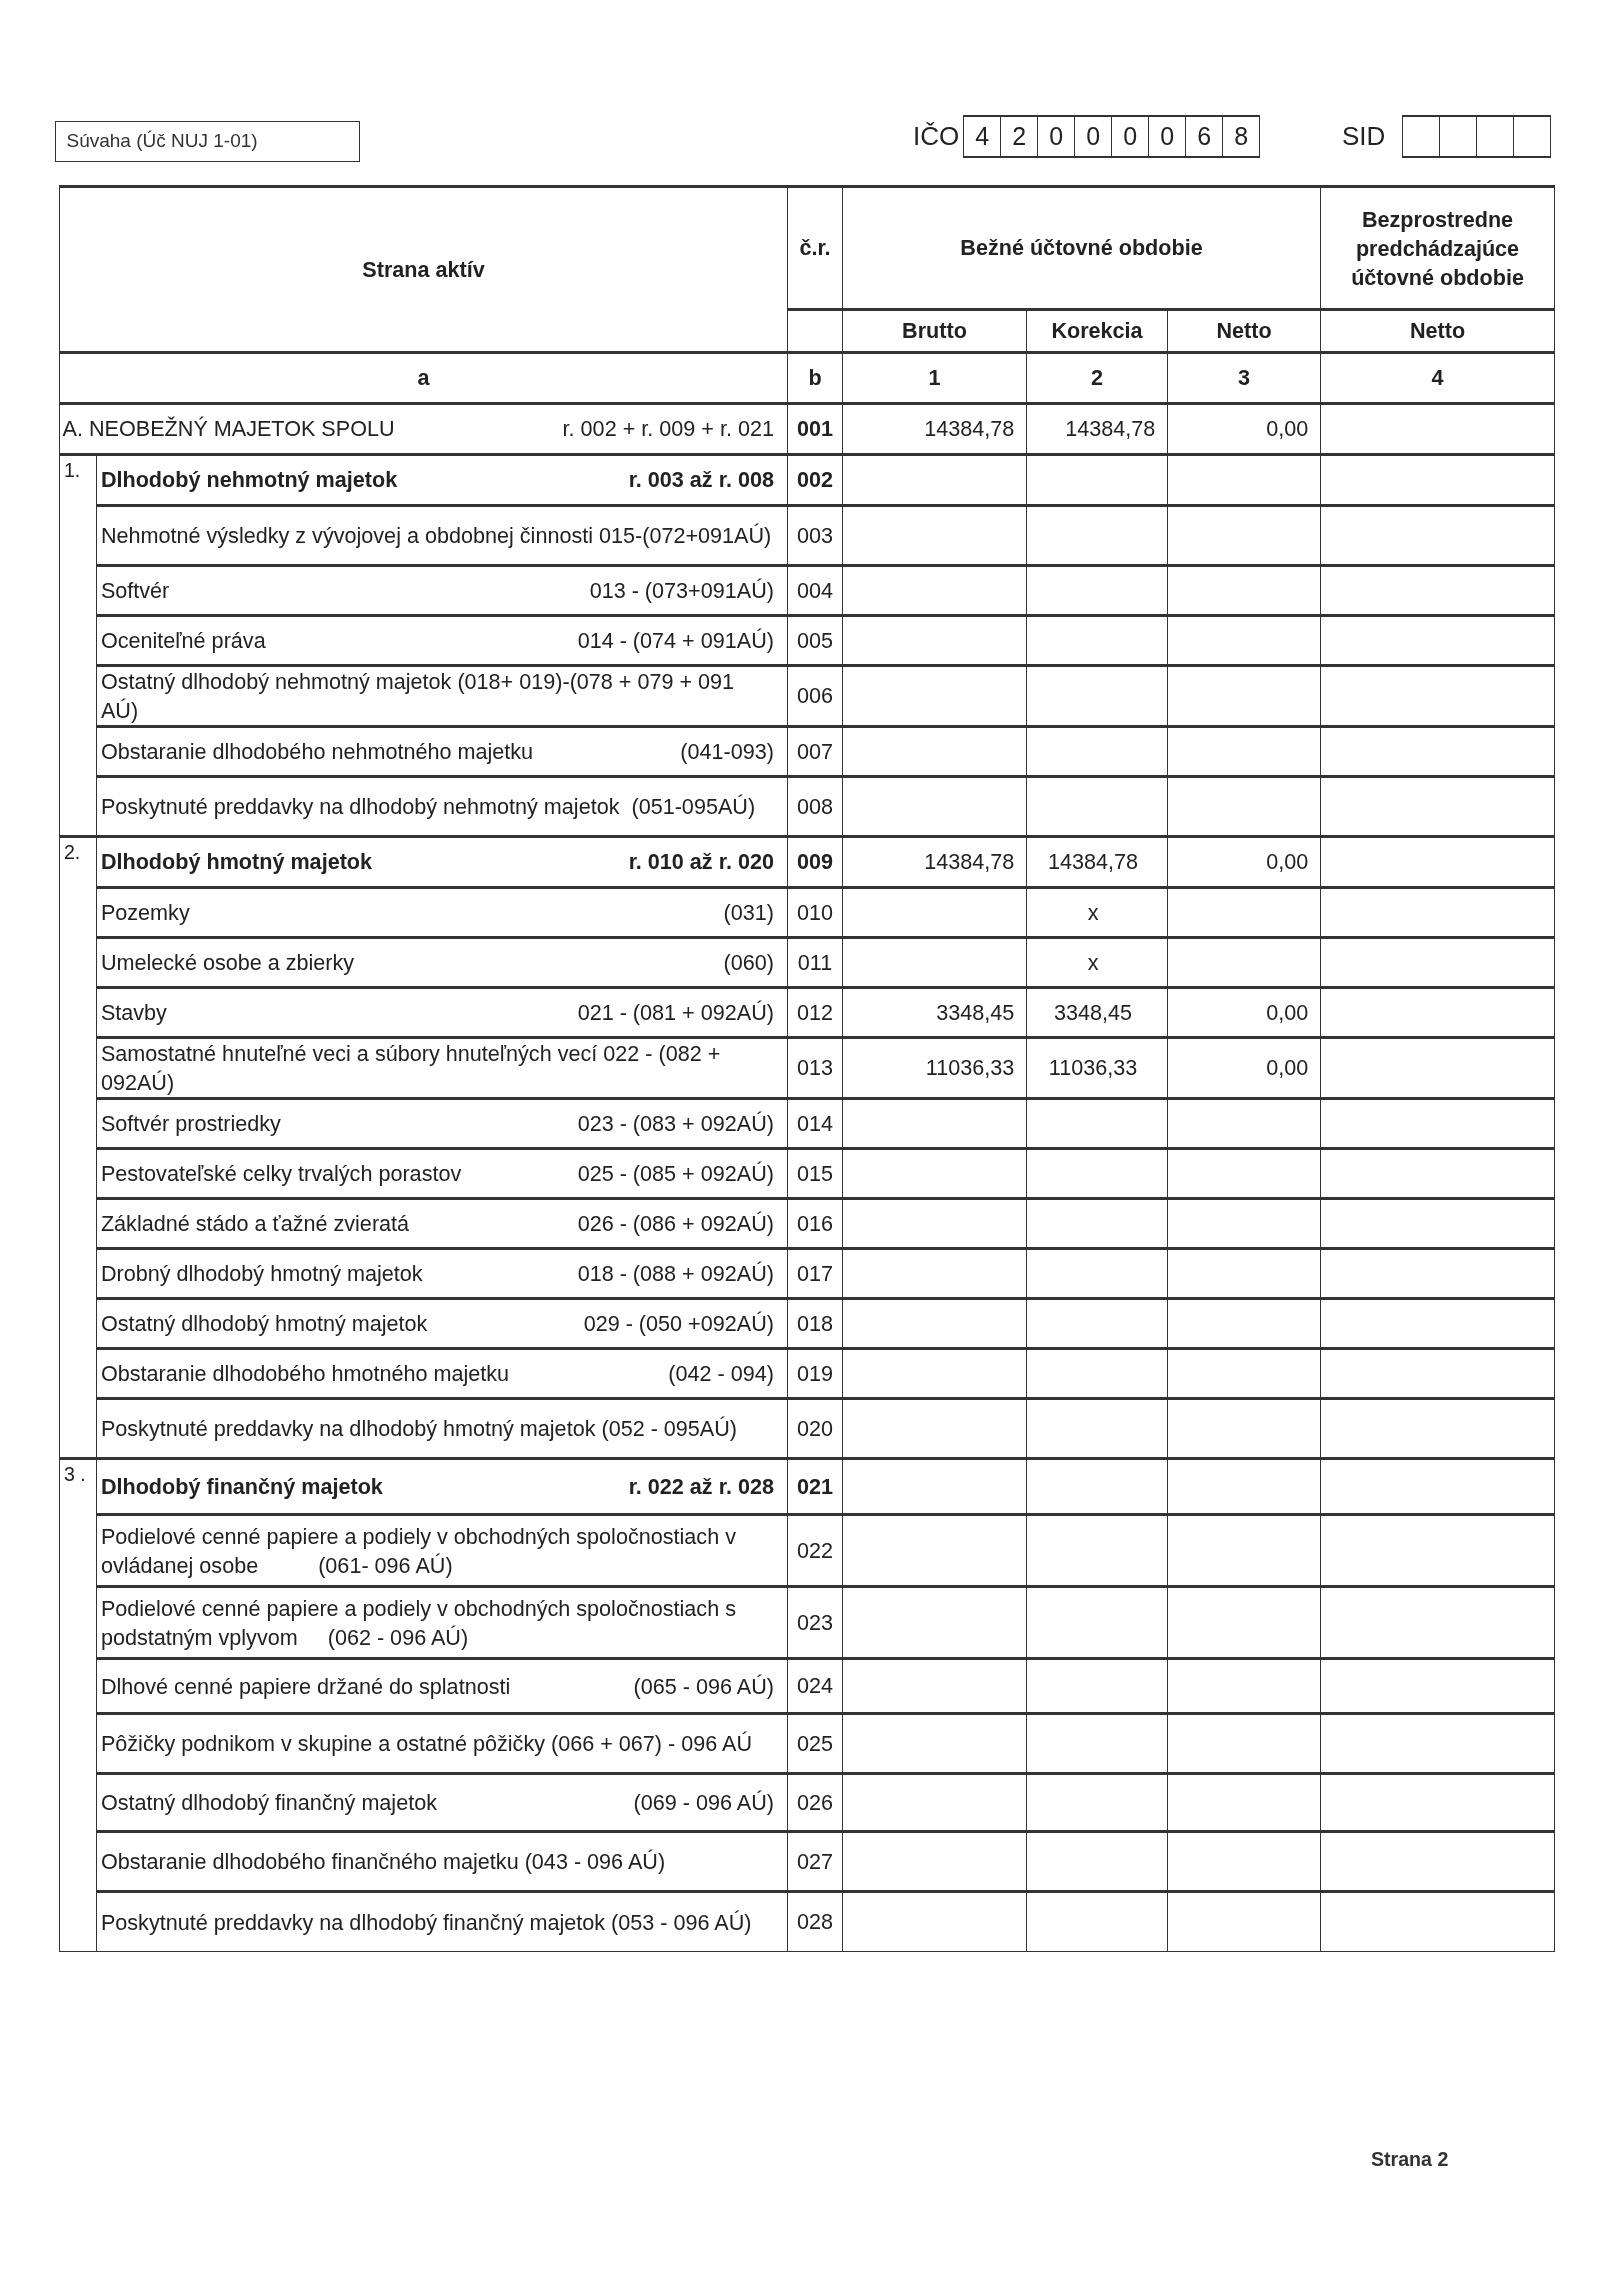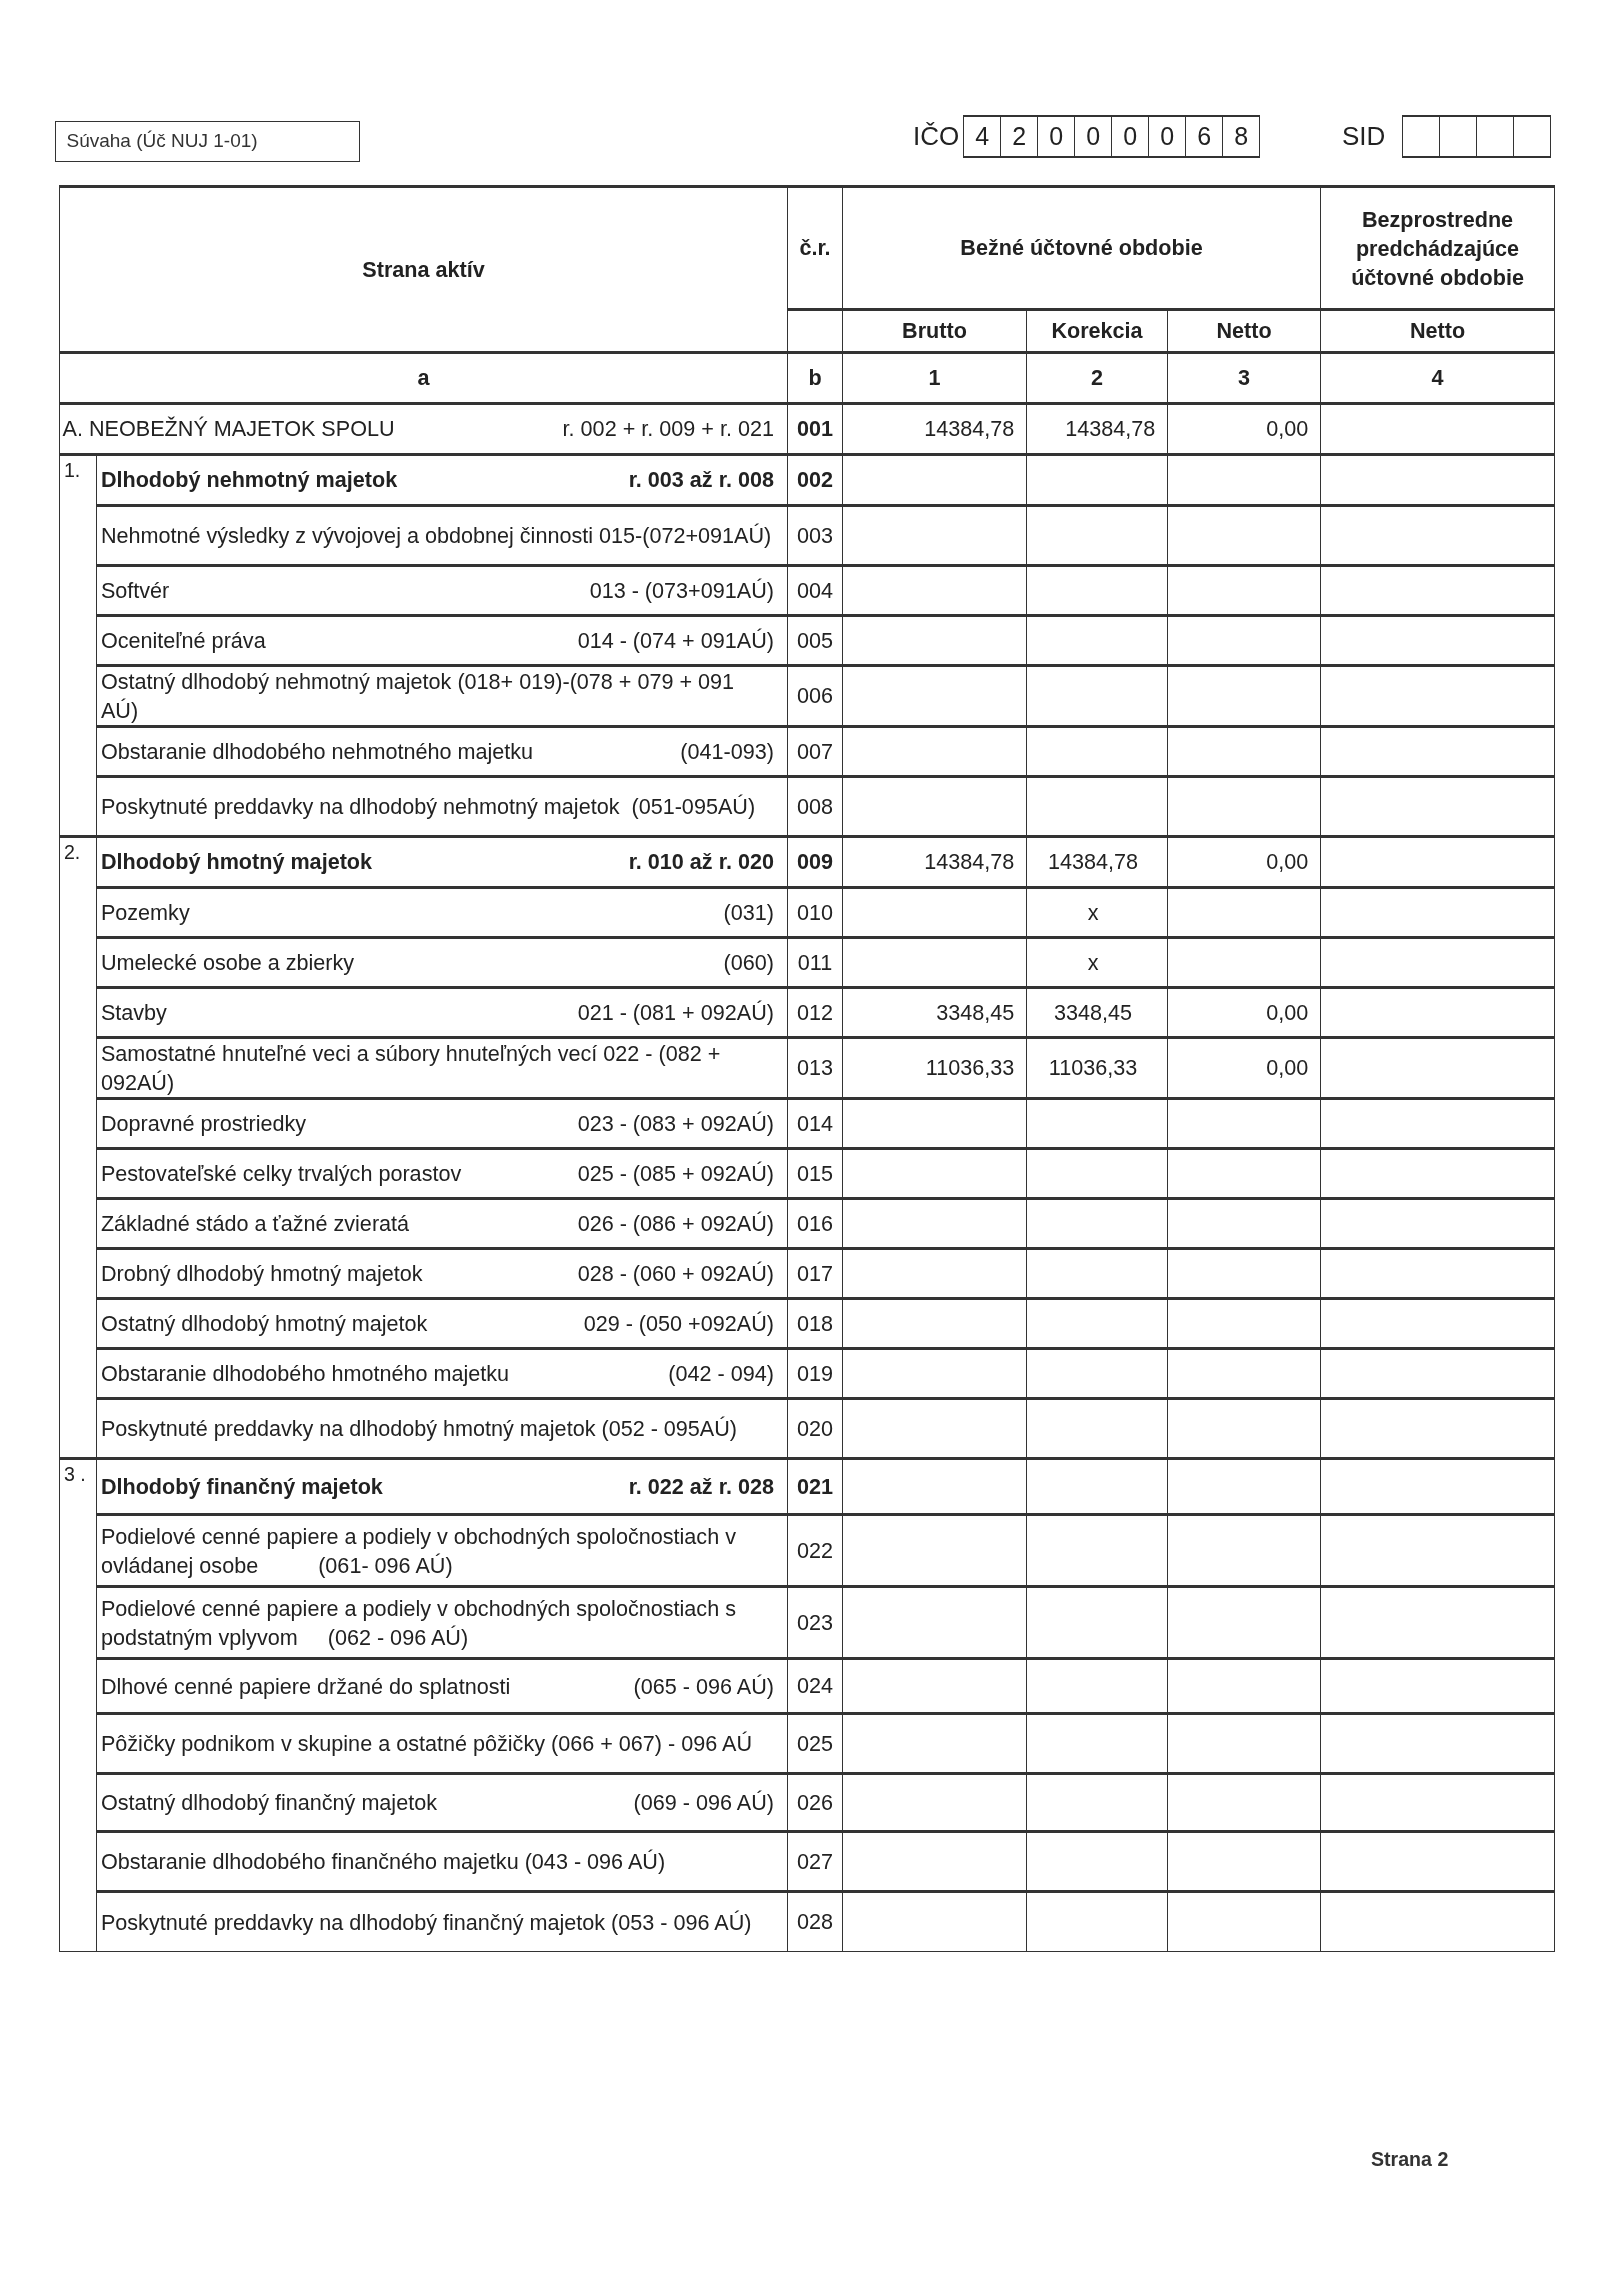--- a/index.html
+++ b/index.html
@@ -258,21 +258,21 @@
         </td>
         <td class="ctr">013</td>
         <td class="num">11036,33</td>
         <td class="num" style="text-align: center;">11036,33</td>
         <td class="num">0,00</td>
         <td class="num"></td>
       </tr>
       <tr class="thick-top" style="height: 50px;">
         <td>
           <div class="rowlabel label-2l">
-            <span style="white-space:pre-wrap">Dopravné prostriedky</span>
+            <span style="white-space:pre-wrap">Softvér prostriedky</span>
             <span class="formula">023 - (083 + 092AÚ)</span>
           </div>
         </td>
         <td class="ctr">014</td>
         <td class="num"></td>
         <td class="num" style="text-align: center;"></td>
         <td class="num"></td>
         <td class="num"></td>
       </tr>
       <tr class="thick-top" style="height: 50px;">
@@ -298,21 +298,21 @@
         <td class="ctr">016</td>
         <td class="num"></td>
         <td class="num" style="text-align: center;"></td>
         <td class="num"></td>
         <td class="num"></td>
       </tr>
       <tr class="thick-top" style="height: 50px;">
         <td>
           <div class="rowlabel label-2l">
             <span style="white-space:pre-wrap">Drobný dlhodobý hmotný majetok</span>
-            <span class="formula">028 - (060 + 092AÚ)</span>
+            <span class="formula">018 - (088 + 092AÚ)</span>
           </div>
         </td>
         <td class="ctr">017</td>
         <td class="num"></td>
         <td class="num" style="text-align: center;"></td>
         <td class="num"></td>
         <td class="num"></td>
       </tr>
       <tr class="thick-top" style="height: 50px;">
         <td>

